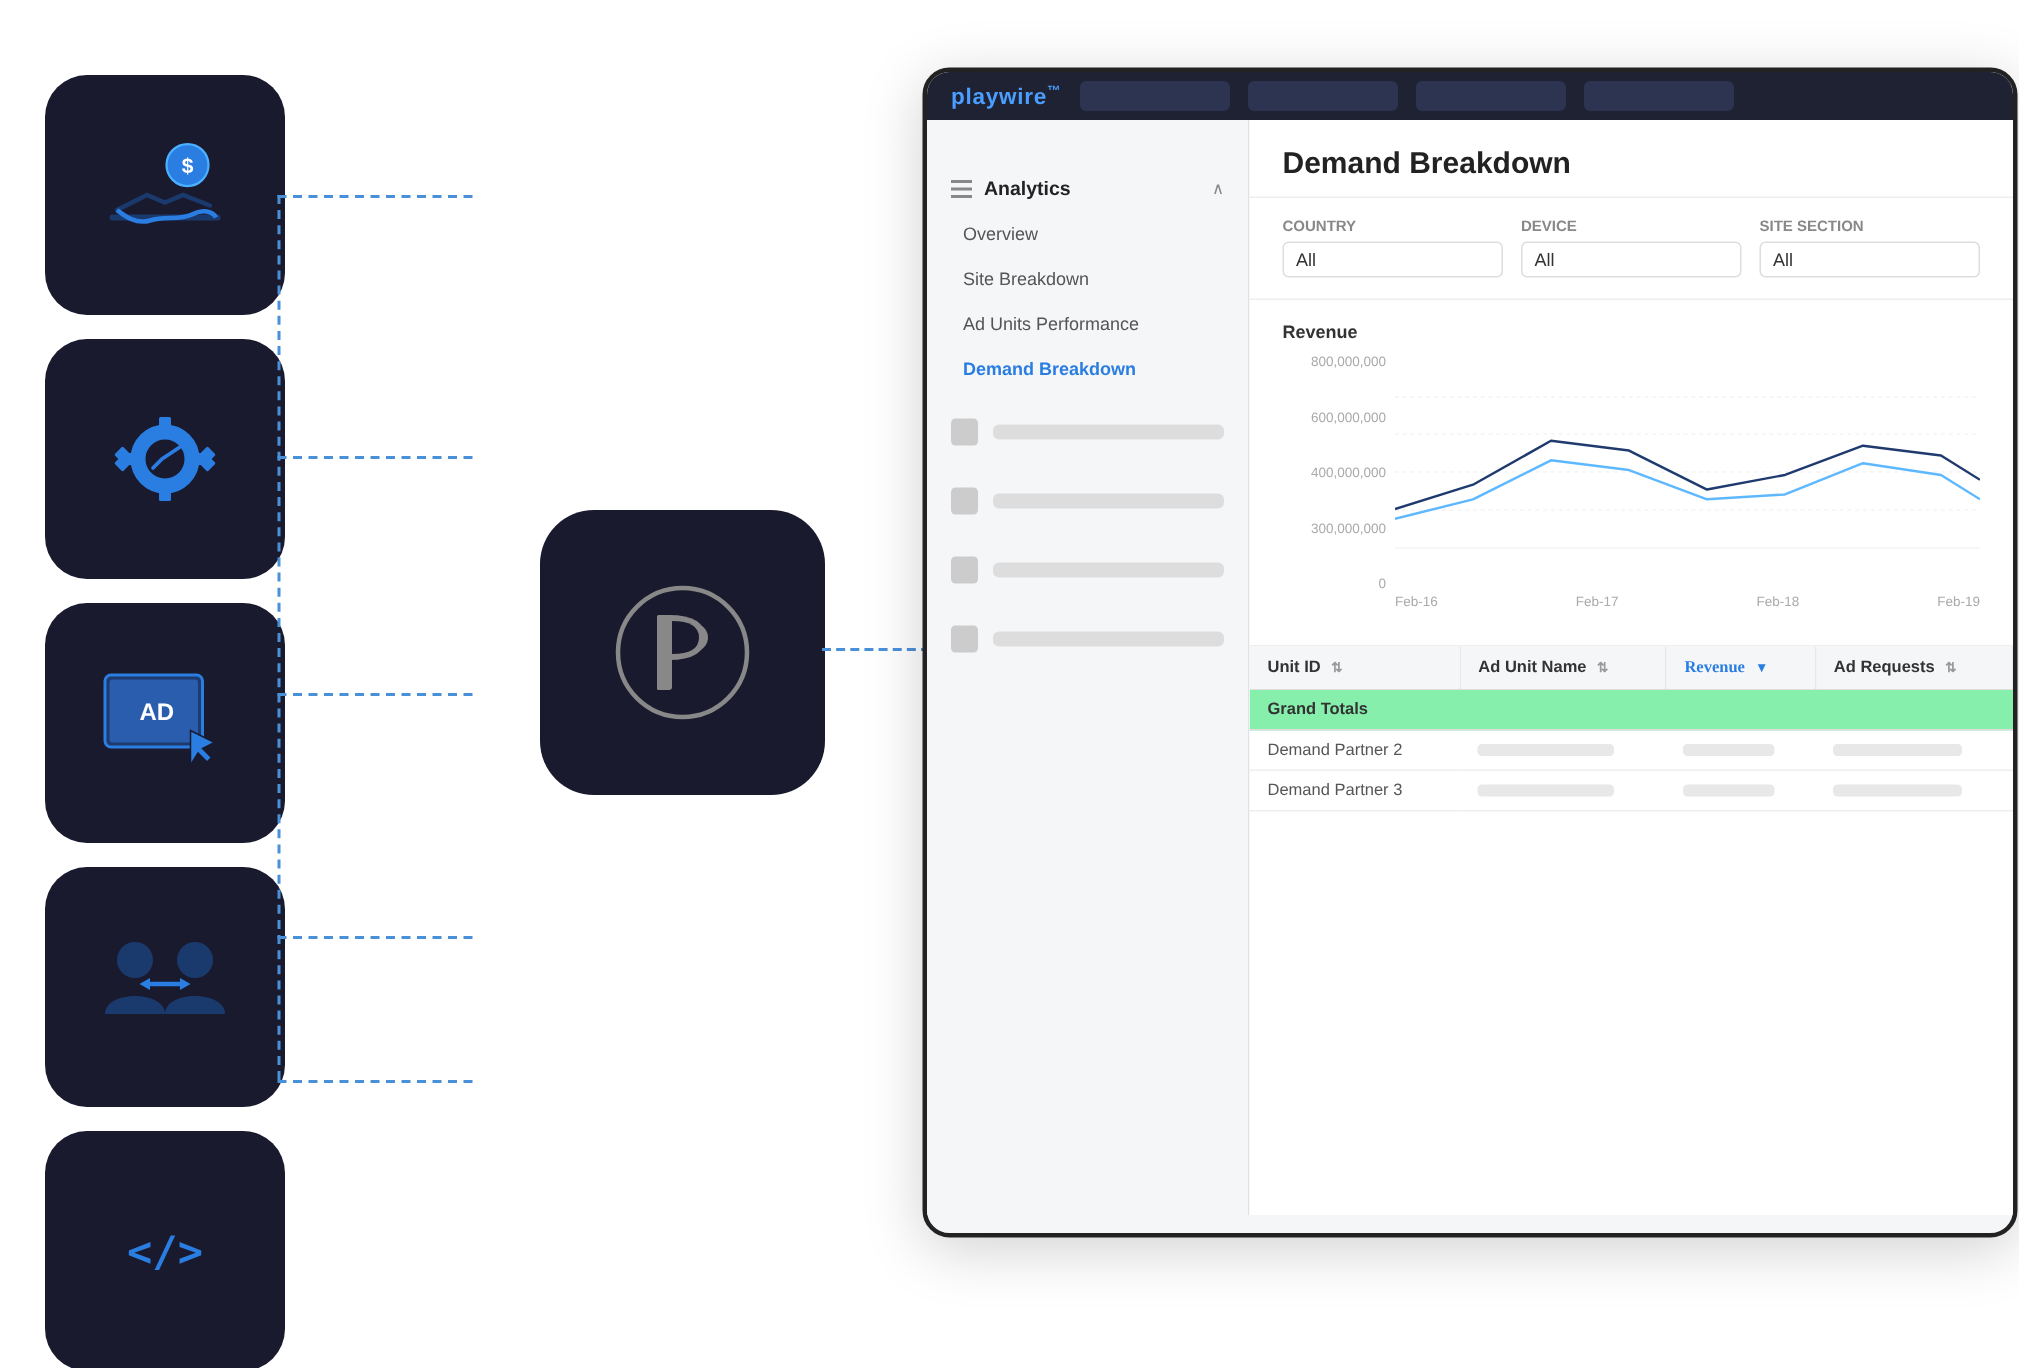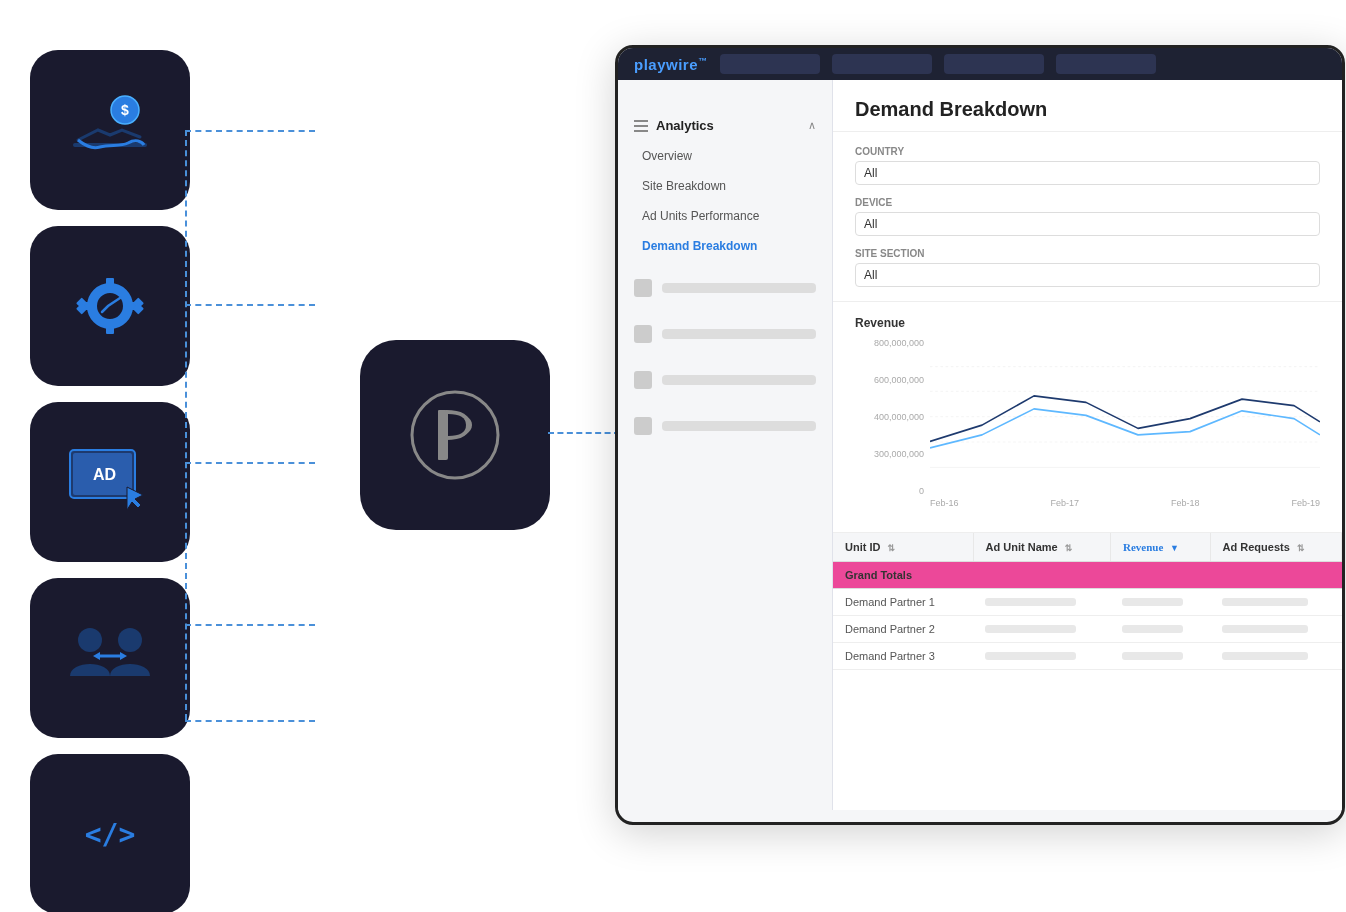--- a/index.html
+++ b/index.html
@@ -202,21 +202,20 @@
       font-size: 20px;
       font-weight: 600;
       color: #222;
     }
 
     .filter-row {
       display: flex;
       gap: 12px;
       padding: 14px 22px;
       border-bottom: 1px solid #eee;
-      flex-direction: column;
     }
 
     .filter-group {
       display: flex;
       flex-direction: column;
       gap: 4px;
       flex: 1;
     }
 
     .filter-label {
@@ -319,21 +318,21 @@
       position: relative;
     }
 
     .sort-icon {
       margin-left: 4px;
       color: #999;
       font-size: 9px;
     }
 
     .data-table tr.grand-totals td {
-      background: #ec4899;
+      background: #86efac;
       font-weight: 600;
       color: #333;
       padding: 7px 12px;
       border-bottom: 1px solid #ddd;
     }
 
     .data-table tr.data-row td {
       padding: 7px 12px;
       border-bottom: 1px solid #eee;
       color: #555;
@@ -585,34 +584,20 @@
                 <span class="sort-icon">⇅</span>
               </th>
             </tr>
           </thead>
           <tbody>
             <tr class="grand-totals">
               <td colspan="4">Grand Totals</td>
             </tr>
             <tr class="data-row">
               <td>
-                <span>Demand Partner 1</span>
-              </td>
-              <td>
-                  <div class="row-placeholder"></div>
-                </td>
-              <td>
-                  <div class="row-placeholder"></div>
-                </td>
-              <td>
-                  <div class="row-placeholder"></div>
-                </td>
-            </tr>
-            <tr class="data-row">
-              <td>
                 <span>Demand Partner 2</span>
               </td>
               <td>
                   <div class="row-placeholder"></div>
                 </td>
               <td>
                   <div class="row-placeholder"></div>
                 </td>
               <td>
                   <div class="row-placeholder"></div>

